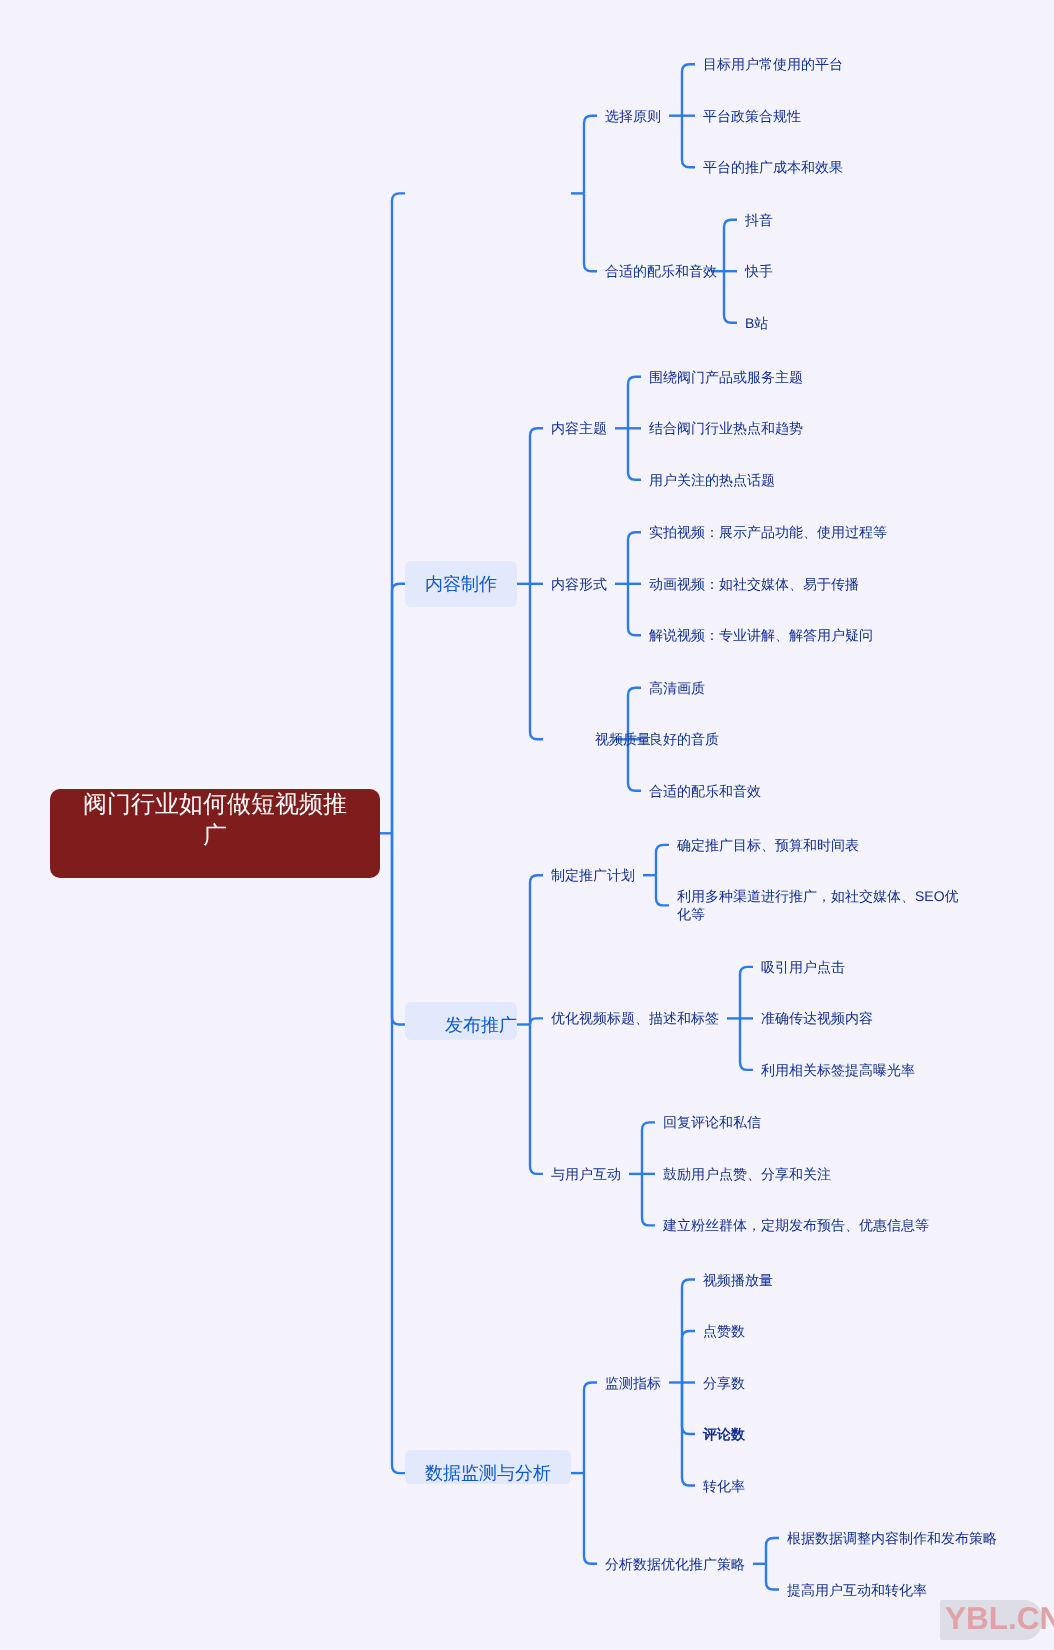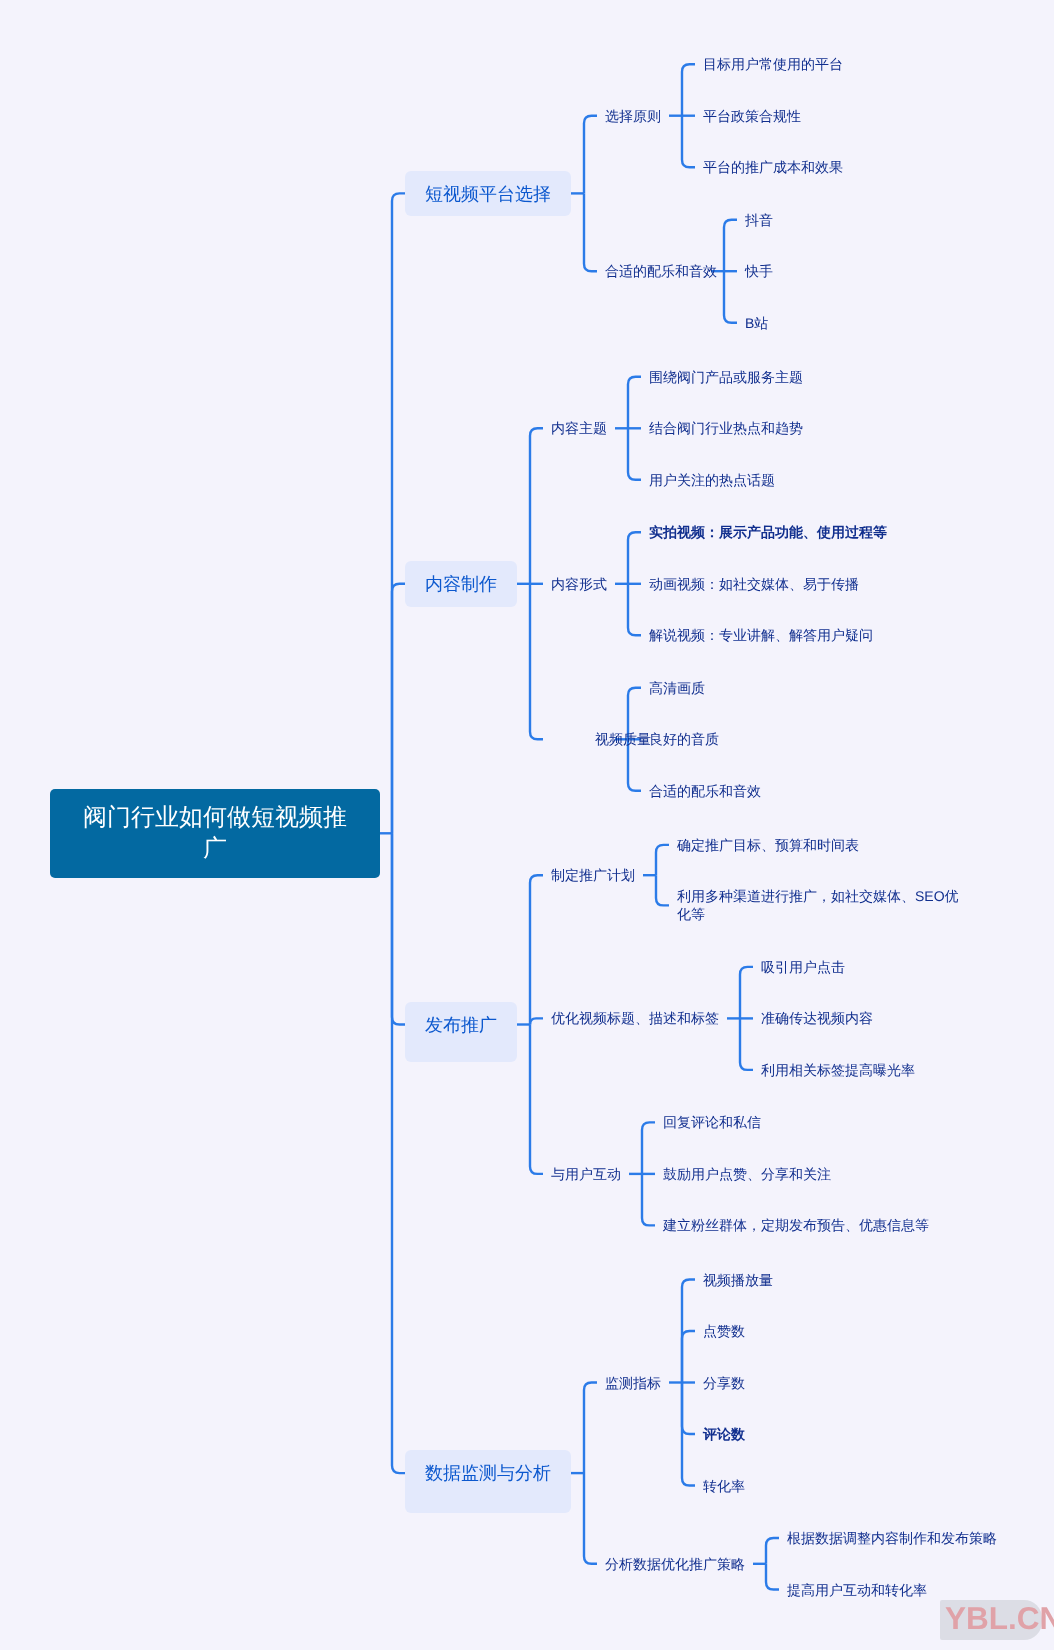--- a/index.html
+++ b/index.html
@@ -8,23 +8,23 @@
     width:1054px;height:1650px;overflow:hidden;
     background:#f4f3fc;
     font-family:"Liberation Sans",sans-serif;
     -webkit-font-smoothing:antialiased;
     text-rendering:geometricPrecision;
   }
   #stage{position:relative;width:1054px;height:1650px;transform:translateZ(0);}
   #links{position:absolute;left:0;top:0;width:1054px;height:1650px;overflow:visible;}
   .node{position:absolute;white-space:nowrap;}
   .root{
-    background:#0369a1;color:#ffffff;border-radius:5px;
+    background:#7f1d1d;color:#ffffff;border-radius:10px;
     font-size:24px;line-height:31.3px;text-align:center;
-    display:flex;align-items:center;justify-content:center;
+    display:flex;justify-content:center;
     box-sizing:border-box;white-space:normal;
   }
   .root span{display:block;width:272px;}
   .lvl1{
     background:#e3e9fc;color:#0c58ce;border-radius:6px;
     font-size:18px;line-height:44px;text-align:center;
     box-sizing:border-box;
   }
   .lvl2,.lvl3{
     color:#112f8e;font-size:14px;line-height:18px;
@@ -97,23 +97,20 @@
       <path d="M682 1382.5H695" fill="none" stroke="#2b7be8" stroke-width="2.4"></path>
       <path d="M682 1382.5V1426.5Q682 1434.0 689.5 1434.0H695" fill="none" stroke="#2b7be8" stroke-width="2.4"></path>
       <path d="M682 1382.5V1478.0Q682 1485.5 689.5 1485.5H695" fill="none" stroke="#2b7be8" stroke-width="2.4"></path>
       <path d="M753 1563.8H766" fill="none" stroke="#2b7be8" stroke-width="2.4"></path>
       <path d="M766 1563.8V1545.5Q766 1538.0 773.5 1538.0H779" fill="none" stroke="#2b7be8" stroke-width="2.4"></path>
       <path d="M766 1563.8V1582.0Q766 1589.5 773.5 1589.5H779" fill="none" stroke="#2b7be8" stroke-width="2.4"></path>
     </svg>
     <div class="node root" style="left: 50px; top: 788.8px; width: 330px; height: 89px;">
       <span>阀门行业如何做短视频推广</span>
     </div>
-    <div class="node lvl1" style="left: 405px; top: 170.65px; width: 166px; height: 45.5px;">
-      <span>短视频平台选择</span>
-    </div>
     <div class="node lvl2" style="left: 605px; top: 106.7px;">
       <span>选择原则</span>
     </div>
     <div class="node lvl3" style="left: 703px; top: 55.2px;">
       <span>目标用户常使用的平台</span>
     </div>
     <div class="node lvl3" style="left: 703px; top: 106.7px;">
       <span>平台政策合规性</span>
     </div>
     <div class="node lvl3" style="left: 703px; top: 158.2px;">
@@ -142,42 +139,42 @@
     </div>
     <div class="node lvl3" style="left: 649px; top: 419.3px;">
       <span>结合阀门行业热点和趋势</span>
     </div>
     <div class="node lvl3" style="left: 649px; top: 470.8px;">
       <span>用户关注的热点话题</span>
     </div>
     <div class="node lvl2" style="left: 551px; top: 574.8px; text-decoration: underline;">
       <span>内容形式</span>
     </div>
-    <div class="node lvl3" style="left: 649px; top: 523.3px; font-weight: bold;">
+    <div class="node lvl3" style="left: 649px; top: 523.3px;">
       <span>实拍视频：展示产品功能、使用过程等</span>
     </div>
     <div class="node lvl3" style="left: 649px; top: 574.8px;">
       <span>动画视频：如社交媒体、易于传播</span>
     </div>
     <div class="node lvl3" style="left: 649px; top: 626.3px;">
       <span>解说视频：专业讲解、解答用户疑问</span>
     </div>
     <div class="node lvl2" style="left: 551px; top: 730.3px; margin-left: 44px;">
       <span>视频质量</span>
     </div>
     <div class="node lvl3" style="left: 649px; top: 678.8px;">
       <span>高清画质</span>
     </div>
     <div class="node lvl3" style="left: 649px; top: 730.3px;">
       <span>良好的音质</span>
     </div>
     <div class="node lvl3" style="left: 649px; top: 781.8px; text-align: right;">
       <span>合适的配乐和音效</span>
     </div>
-    <div class="node lvl1" style="left: 405px; top: 1001.75px; width: 112px; height: 60px;">
+    <div class="node lvl1" style="left: 405px; top: 1001.75px; width: 112px; height: 38px; text-align: right;">
       <span>发布推广</span>
     </div>
     <div class="node lvl2" style="left: 551px; top: 866.2px;">
       <span>制定推广计划</span>
     </div>
     <div class="node lvl3" style="left: 677px; top: 835.9px;">
       <span>确定推广目标、预算和时间表</span>
     </div>
     <div class="node lvl3 wrap" style="left: 677px; top: 887.4px; width: 282px;">
       <span>利用多种渠道进行推广，如社交媒体、SEO优化等</span>
@@ -199,21 +196,21 @@
     </div>
     <div class="node lvl3" style="left: 663px; top: 1113.4px;">
       <span>回复评论和私信</span>
     </div>
     <div class="node lvl3" style="left: 663px; top: 1164.9px;">
       <span>鼓励用户点赞、分享和关注</span>
     </div>
     <div class="node lvl3" style="left: 663px; top: 1216.4px;">
       <span>建立粉丝群体，定期发布预告、优惠信息等</span>
     </div>
-    <div class="node lvl1" style="left: 405px; top: 1450.35px; width: 166px; height: 63px;">
+    <div class="node lvl1" style="left: 405px; top: 1450.35px; width: 166px; height: 34px;">
       <span>数据监测与分析</span>
     </div>
     <div class="node lvl2" style="left: 605px; top: 1373.5px;">
       <span>监测指标</span>
     </div>
     <div class="node lvl3" style="left: 703px; top: 1270.5px;">
       <span>视频播放量</span>
     </div>
     <div class="node lvl3" style="left: 703px; top: 1322px;">
       <span>点赞数</span>

